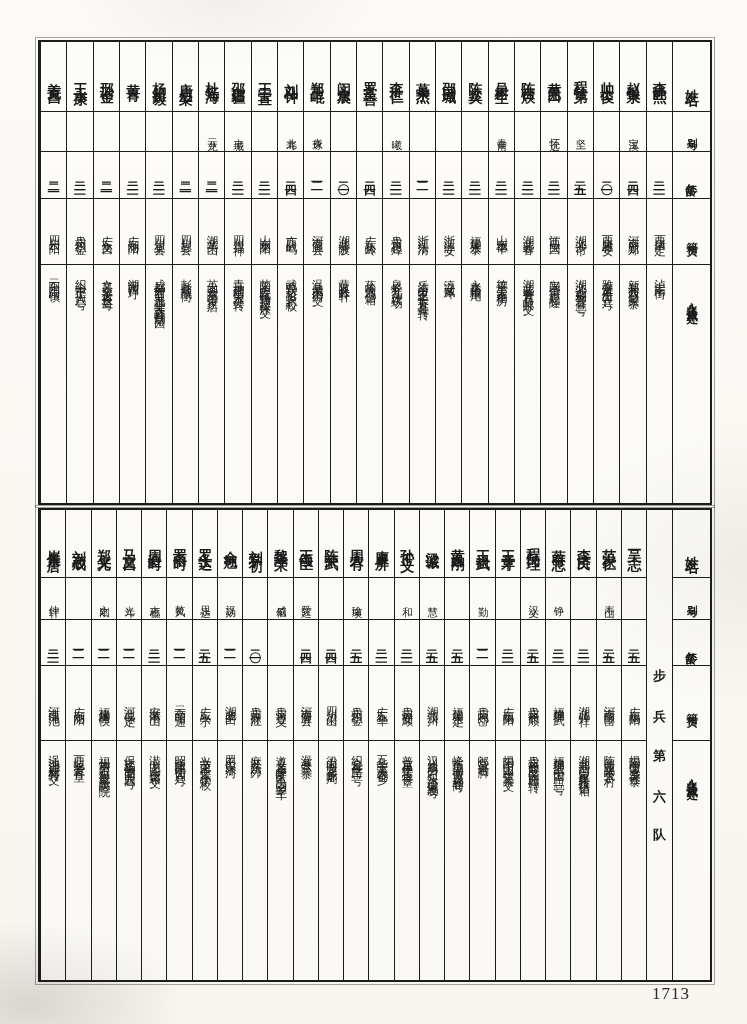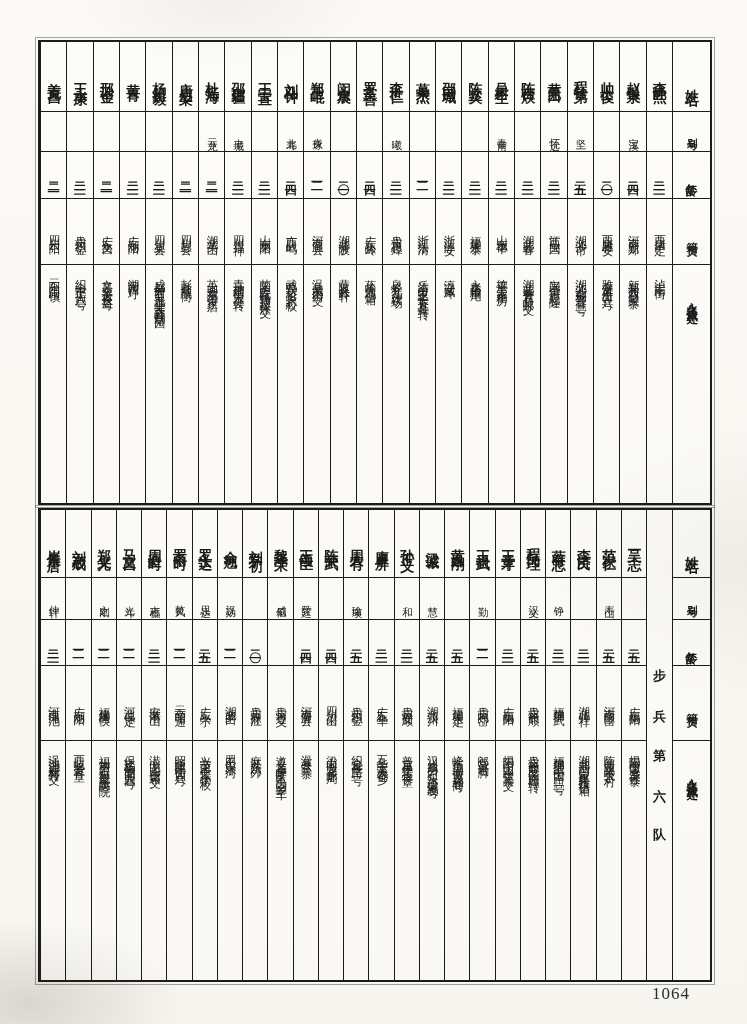--- a/index.html
+++ b/index.html
@@ -980,14 +980,14 @@
     </div>
     <div class="cell native">
       <span class="vtext">河南渑池</span>
     </div>
     <div class="cell address">
       <span class="vtext">渑池池底村转交</span>
     </div>
   </div>
 </div>
 
-  <div class="page-number">1064</div>
+  <div class="page-number">1713</div>
 </div>
 
 </body></html>

